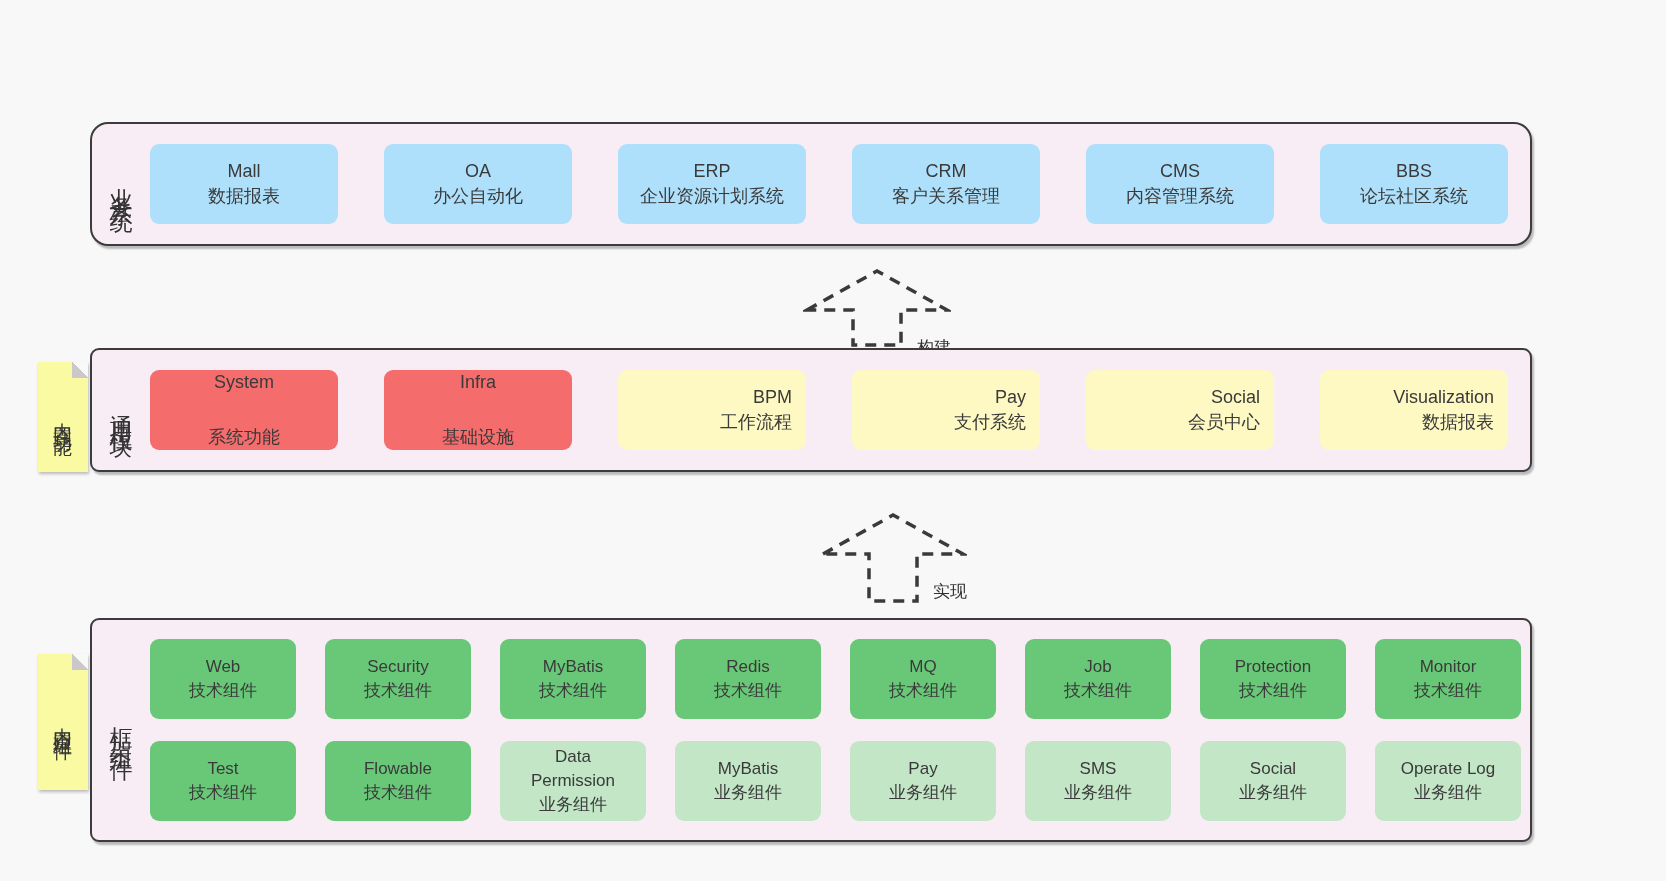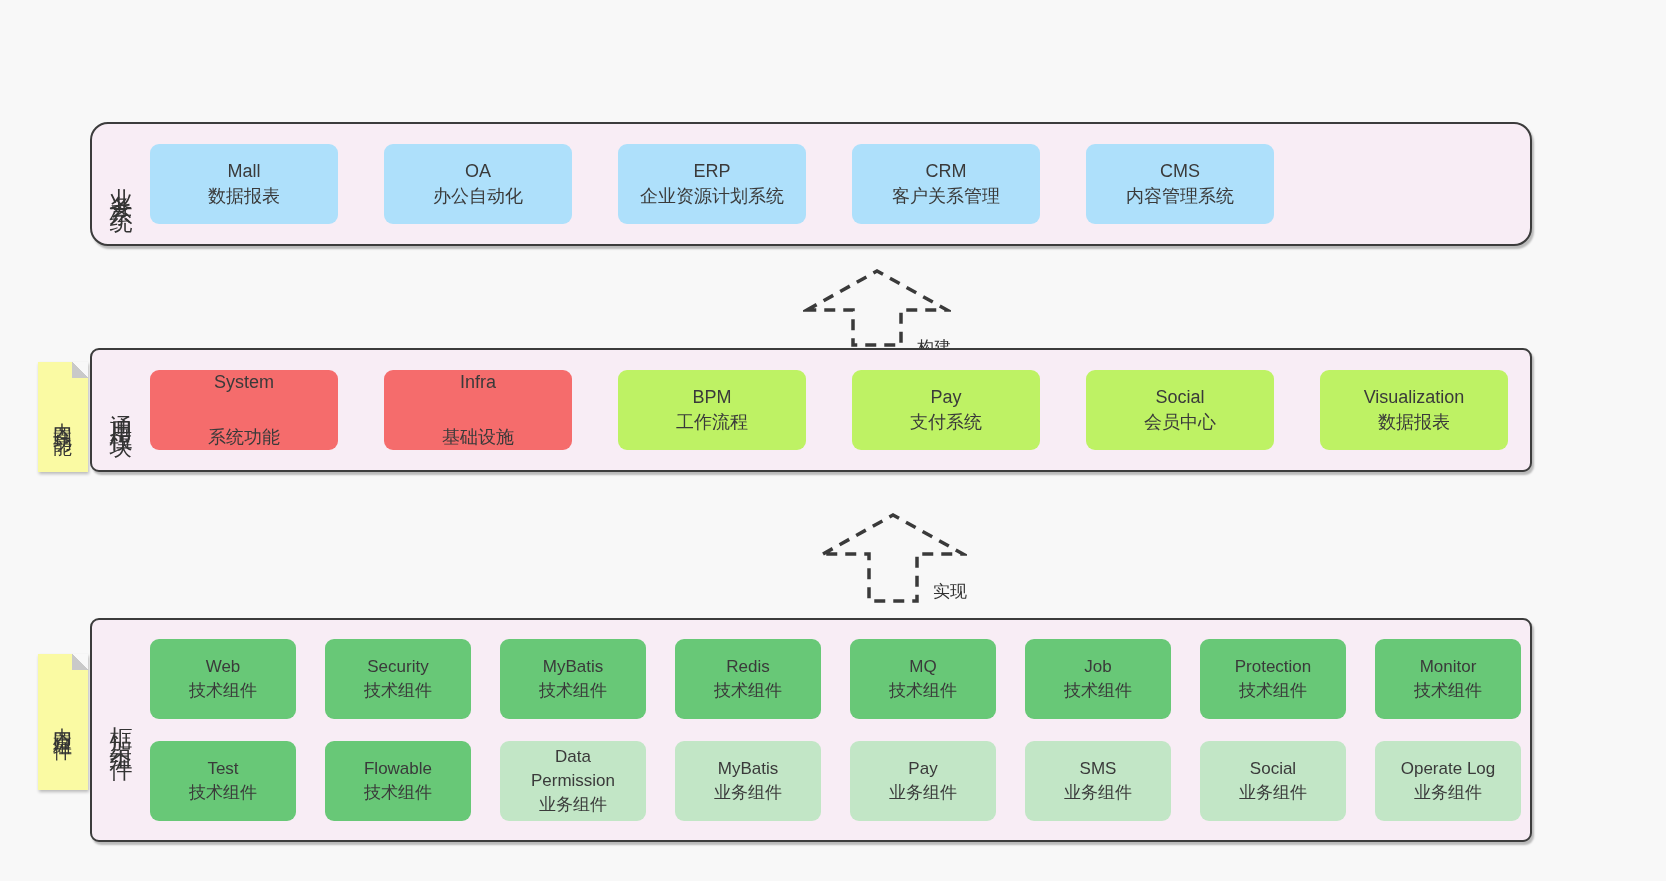--- a/index.html
+++ b/index.html
@@ -41,21 +41,21 @@
     height:80px;border-radius:9px;
     display:flex;flex-direction:column;align-items:center;justify-content:center;
     text-align:center;color:#3a3a3a;
     padding:0 14px;box-sizing:border-box;
     line-height:1.4;
   }
   .row-6 .box{flex:0 0 188px;width:188px;font-size:18px;}
   .row-8 .box{flex:0 0 146px;width:146px;font-size:17px;}
   .c-blue{background:#aee0fb;}
   .c-red{background:#f56c6c;justify-content:space-between;}
-  .c-pink{background:#bef264;}
+  .c-pink{background:#fef9c3;align-items:flex-end;}
   .c-green{background:#68c877;}
   .c-lgreen{background:#c2e6c6;}
   
   .note{
     position:absolute;width:50px;z-index:1;
     background:#fafaa3;
     box-shadow:1px 2px 3px rgba(0,0,0,0.25);
     display:flex;align-items:center;justify-content:center;
   }
   .note1{left:38px;top:362px;height:110px;}
@@ -97,20 +97,24 @@
         <div>企业资源计划系统</div>
       </div>
       <div class="box c-blue">
         <div>CRM</div>
         <div>客户关系管理</div>
       </div>
       <div class="box c-blue">
         <div>CMS</div>
         <div>内容管理系统</div>
       </div>
+      <div class="box c-blue">
+        <div>BBS</div>
+        <div>论坛社区系统</div>
+      </div>
     </div>
   </div>
 </div>
 
 <div class="arrow arrow1">
   <svg viewBox="0 0 148 80">
     <polygon points="4,42 74,3 144,42 98,42 98,77 50,77 50,42" fill="none" stroke="#3a3a3a" stroke-width="3.5" stroke-dasharray="11 8"></polygon>
   </svg>
   <span class="arrow-label">构建</span>
 </div>

